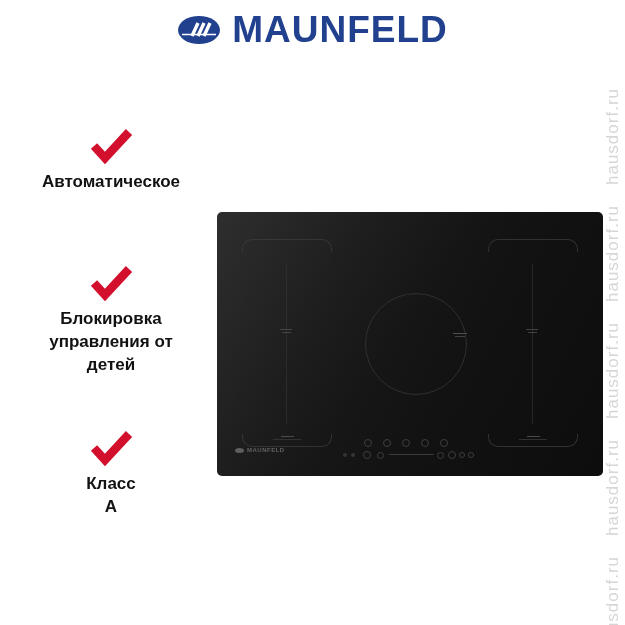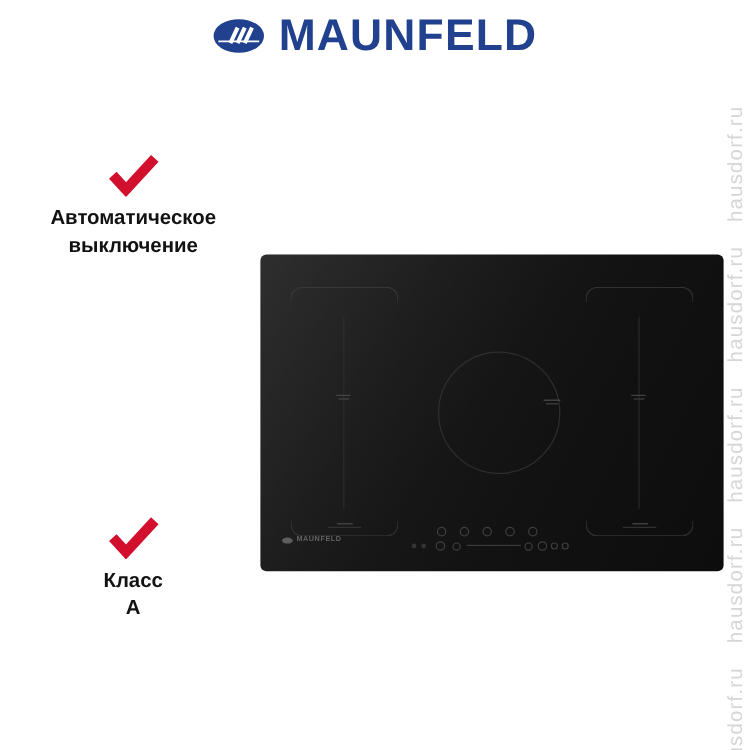--- a/index.html
+++ b/index.html
@@ -96,24 +96,33 @@
   </header>
 
   <section class="features">
 
     <div class="feature" style="top:126px;">
       <svg width="44" height="38" viewBox="0 0 44 38">
         <polyline points="5,20 16,32 40,6" fill="none" stroke="#d2102d" stroke-width="8.5"></polyline>
       </svg>
       <p class="feature-text">
         <span>Автоматическое</span>
-        <span>выключение</span>
       </p>
     </div>
 
+    <div class="feature" style="top:263px;">
+      <svg width="44" height="38" viewBox="0 0 44 38">
+        <polyline points="5,20 16,32 40,6" fill="none" stroke="#d2102d" stroke-width="8.5"></polyline>
+      </svg>
+      <p class="feature-text">
+        <span>Блокировка</span>
+        <span>управления от</span>
+        <span>детей</span>
+      </p>
+    </div>
 
     <div class="feature" style="top:428px;justify-content:center;">
       <svg width="44" height="38" viewBox="0 0 44 38">
         <polyline points="5,20 16,32 40,6" fill="none" stroke="#d2102d" stroke-width="8.5"></polyline>
       </svg>
       <p class="feature-text">
         <span>Класс</span>
         <span>А</span>
       </p>
     </div>

